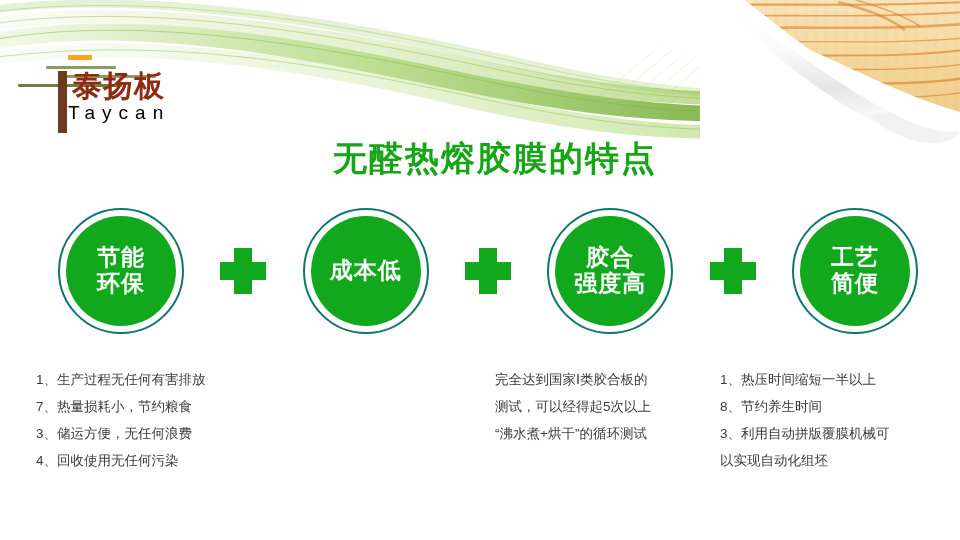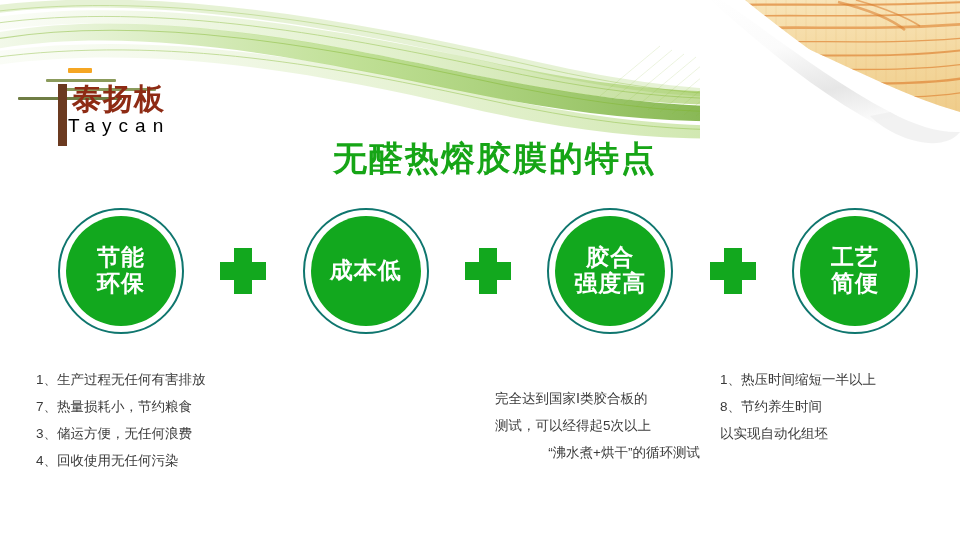--- a/index.html
+++ b/index.html
@@ -27,21 +27,21 @@
     height: 150px;
     overflow: hidden;
     pointer-events: none;
   }
   .deco-band svg { display: block; }
 
   
   .logo {
     position: absolute;
     left: 18px;
-    top: 58px;
+    top: 45px;
     width: 190px;
     height: 92px;
   }
   .logo-rule {
     position: absolute;
     height: 3px;
     border-radius: 1px;
   }
   .logo-orange-bar {
     position: absolute;
@@ -169,26 +169,26 @@
   }
   .col {
     position: absolute;
     top: 0;
     font-size: 13.5px;
     color: #3a3a3a;
     line-height: 2.0;
   }
   .col-0 { left: 36px;  width: 215px; }
   .col-1 { left: 250px; width: 205px; }
-  .col-2 { left: 495px; width: 205px; margin-top: 19px; }
+  .col-2 { left: 495px; width: 205px; }
   .col-3 { left: 720px; width: 225px; }
   .col p {
     margin: 0;
   }
-  .col .indent-mid { text-align: right; }
+  .col .indent-mid { text-align: left; }
 </style>
 </head>
 <body>
 
 <div id="slide">
 
   <div class="deco-band">
     <svg width="960" height="150" viewBox="0 0 960 150" xmlns="http://www.w3.org/2000/svg">
       <defs>
         <linearGradient id="gW1" x1="0" y1="0" x2="1" y2="0">
@@ -346,18 +346,19 @@
 
     <div class="col col-2">
       <p>完全达到国家Ⅰ类胶合板的</p>
       <p>测试，可以经得起5次以上</p>
       <p class="indent-mid">“沸水煮+烘干”的循环测试</p>
     </div>
 
     <div class="col col-3">
       <p>1、热压时间缩短一半以上</p>
       <p>8、节约养生时间</p>
+      <p>3、利用自动拼版覆膜机械可</p>
       <p>以实现自动化组坯</p>
     </div>
 
   </div>
 
 </div>
 
 </body></html>

